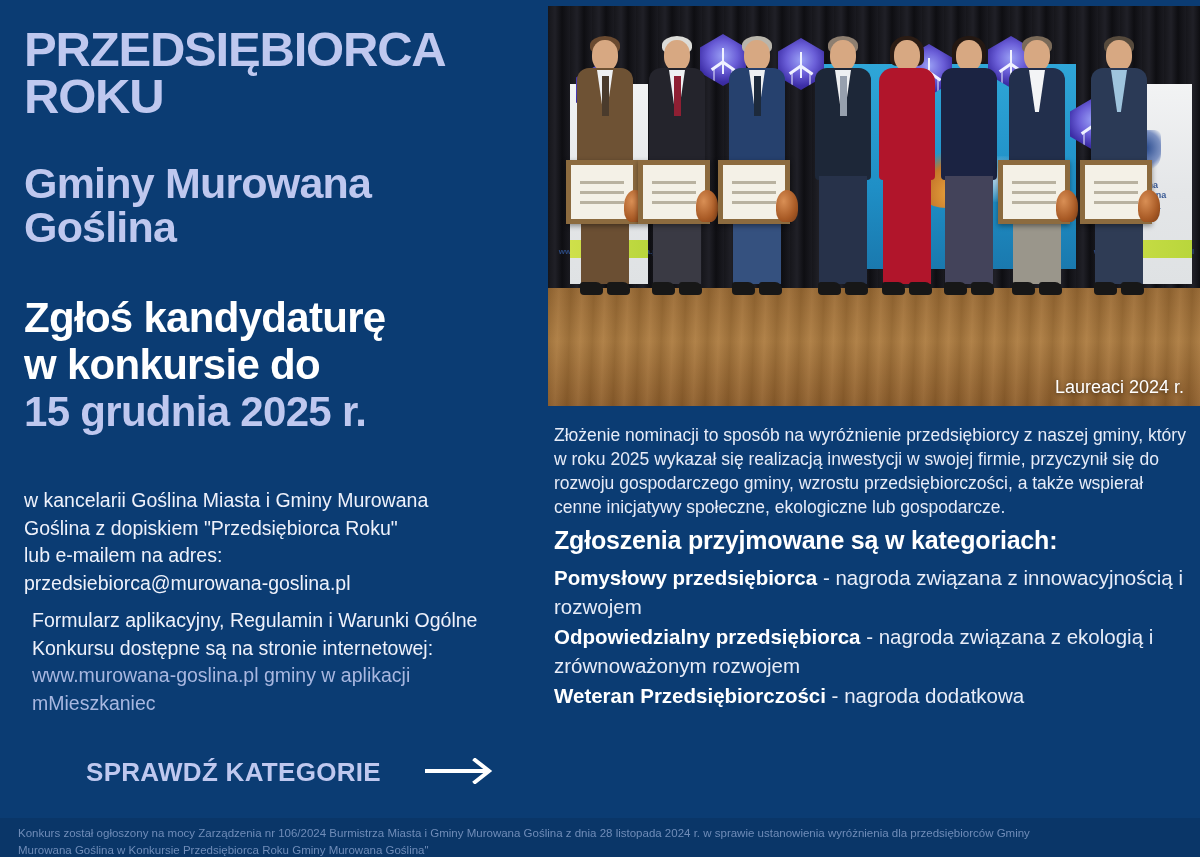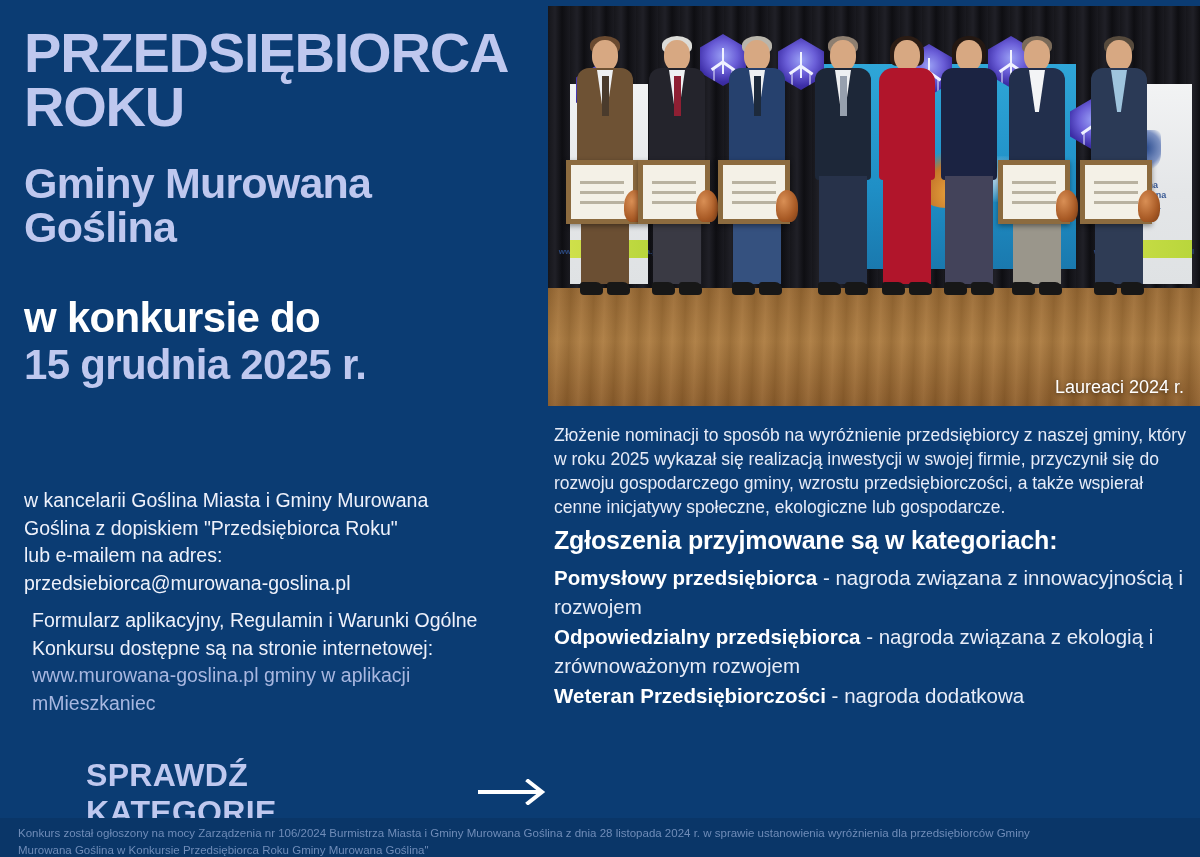--- a/index.html
+++ b/index.html
@@ -24,21 +24,21 @@
     width: 548px;
     height: 818px;
   }
 
   .title-main {
     position: absolute;
     left: 24px;
     top: 26px;
     width: 520px;
     color: #bfc8ef;
-    font-size: 56px;
+    font-size: 49px;
     line-height: 0.96;
     font-weight: 700;
     letter-spacing: -1.2px;
     white-space: pre-line;
   }
   .title-sub {
     position: absolute;
     left: 24px;
     top: 162px;
     width: 500px;
@@ -80,21 +80,21 @@
   .cta {
     position: absolute;
     left: 86px;
     top: 757px;
     display: flex;
     align-items: center;
     gap: 42px;
   }
   .cta-label {
     color: #bfc8ef;
-    font-size: 32px;
+    font-size: 26px;
     font-weight: 700;
     letter-spacing: 0.3px;
   }
   .cta-arrow { display: block; }
 
   
   .right-col {
     position: absolute;
     left: 548px;
     top: 0;
@@ -340,20 +340,21 @@
 <div id="poster">
 
   <div class="left-col">
 
     <div class="title-main">PRZEDSIĘBIORCA
 ROKU</div>
     <div class="title-sub">Gminy Murowana
 Goślina</div>
 
     <div class="deadline">
+      <span class="wline">Zgłoś kandydaturę</span>
       <span class="wline">w konkursie do</span>
       <span class="bline">15 grudnia 2025 r.</span>
     </div>
 
     <div class="para-block" id="para-office">
       <span class="w">w kancelarii Goślina Miasta i Gminy Murowana</span>
       <span class="w">Goślina z dopiskiem "Przedsiębiorca Roku"</span>
       <span class="w">lub e-mailem na adres:</span>
       <span class="w">przedsiebiorca@murowana-goslina.pl</span>
     </div>

